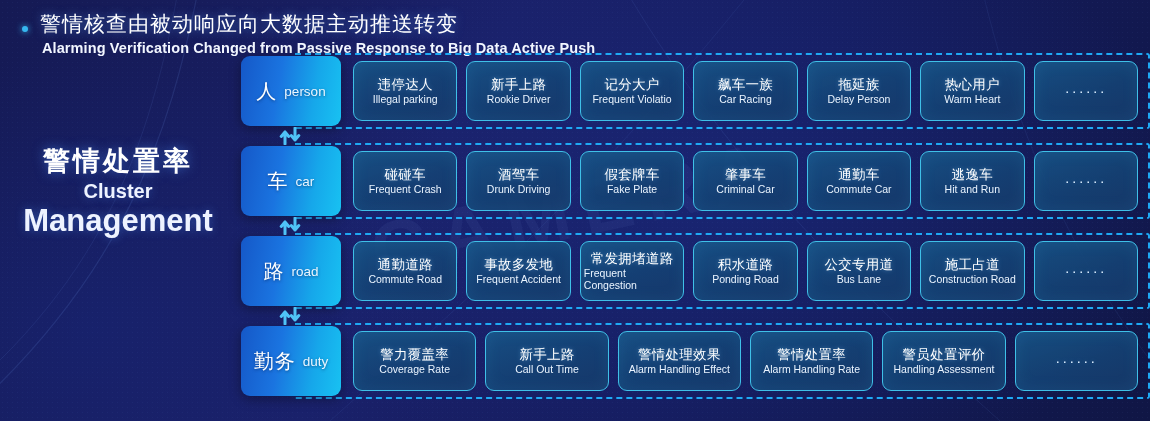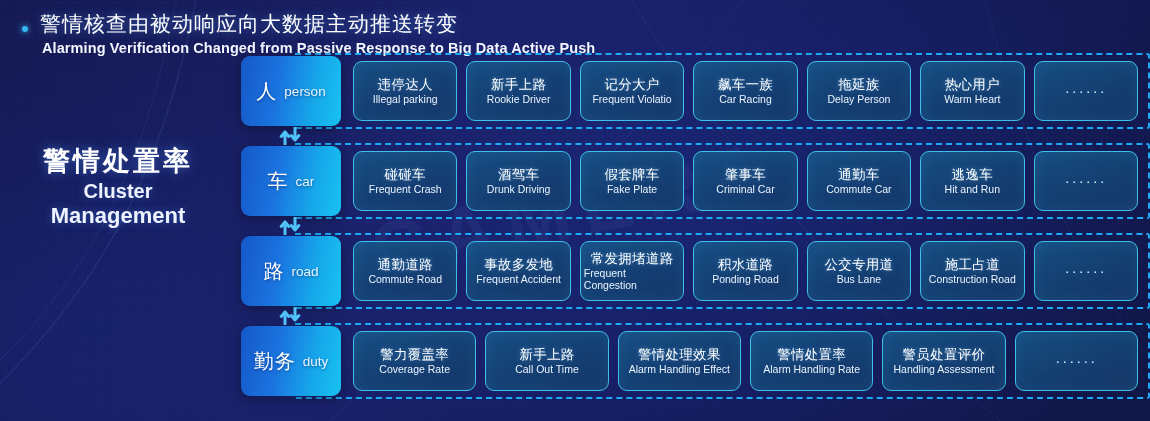--- a/index.html
+++ b/index.html
@@ -163,21 +163,21 @@
 
 <div id="header">
   <span id="title-dot"></span>
   <div id="title-cn">警情核查由被动响应向大数据主动推送转变</div>
   <div id="title-en">Alarming Verification Changed from Passive Response to Big Data Active Push</div>
 </div>
 
 <div id="left-panel">
   <div id="left-cn">警情处置率</div>
   <div id="left-en">Cluster</div>
-  <div id="left-en2" class="" style="font-size:22px;font-weight:bold;color:#eef3ff;line-height:1.16;text-shadow:0 0 10px rgba(80,150,255,.4);">Management</div>
+  <div id="left-en2" class="" style="font-size:31px;font-weight:bold;color:#eef3ff;line-height:1.16;text-shadow:0 0 10px rgba(80,150,255,.4);">Management</div>
 </div>
 
 <div id="rows">
     <div class="row">
       <div class="dashed-zone"></div>
       <div class="cat-tab">
         <span class="cat-cn">人</span>
         <span class="cat-en">person</span>
       </div>
       <div class="cards">

